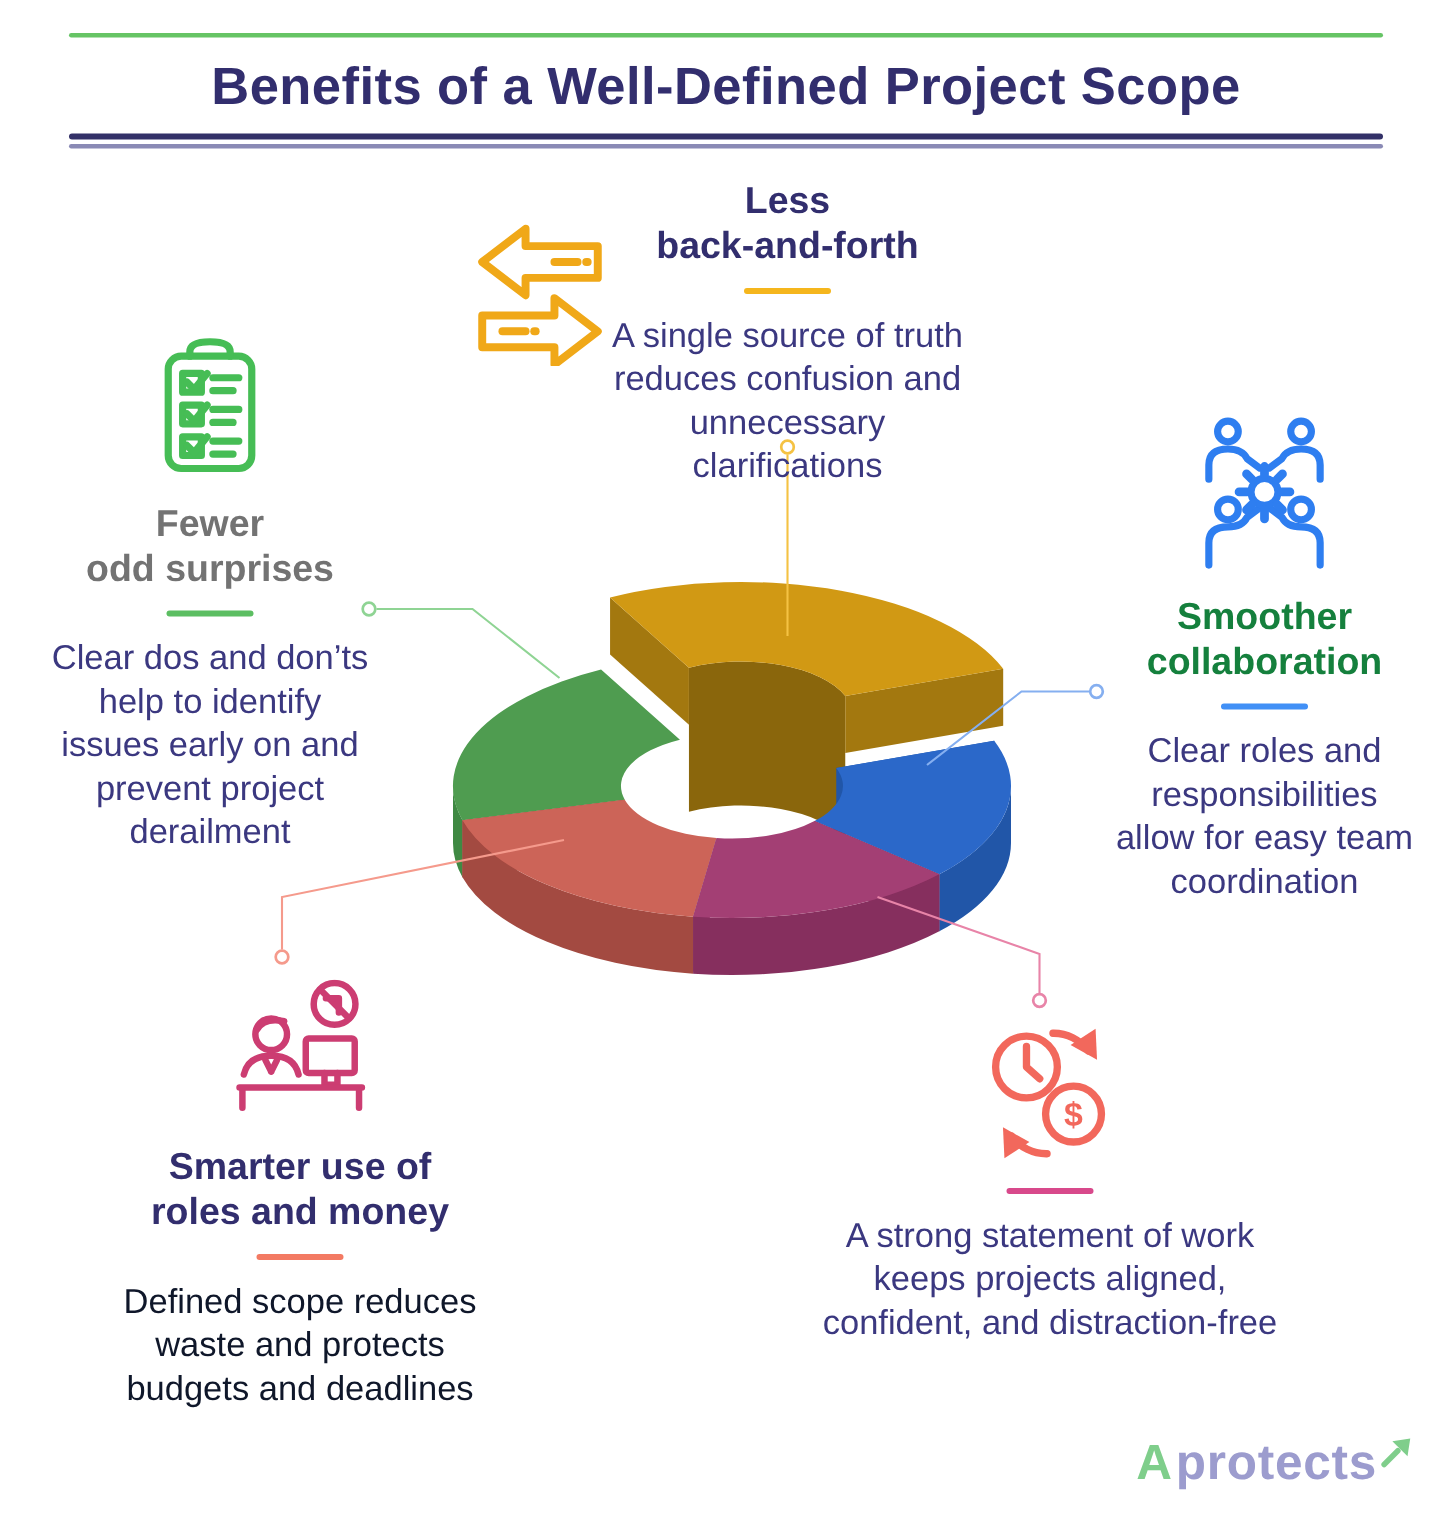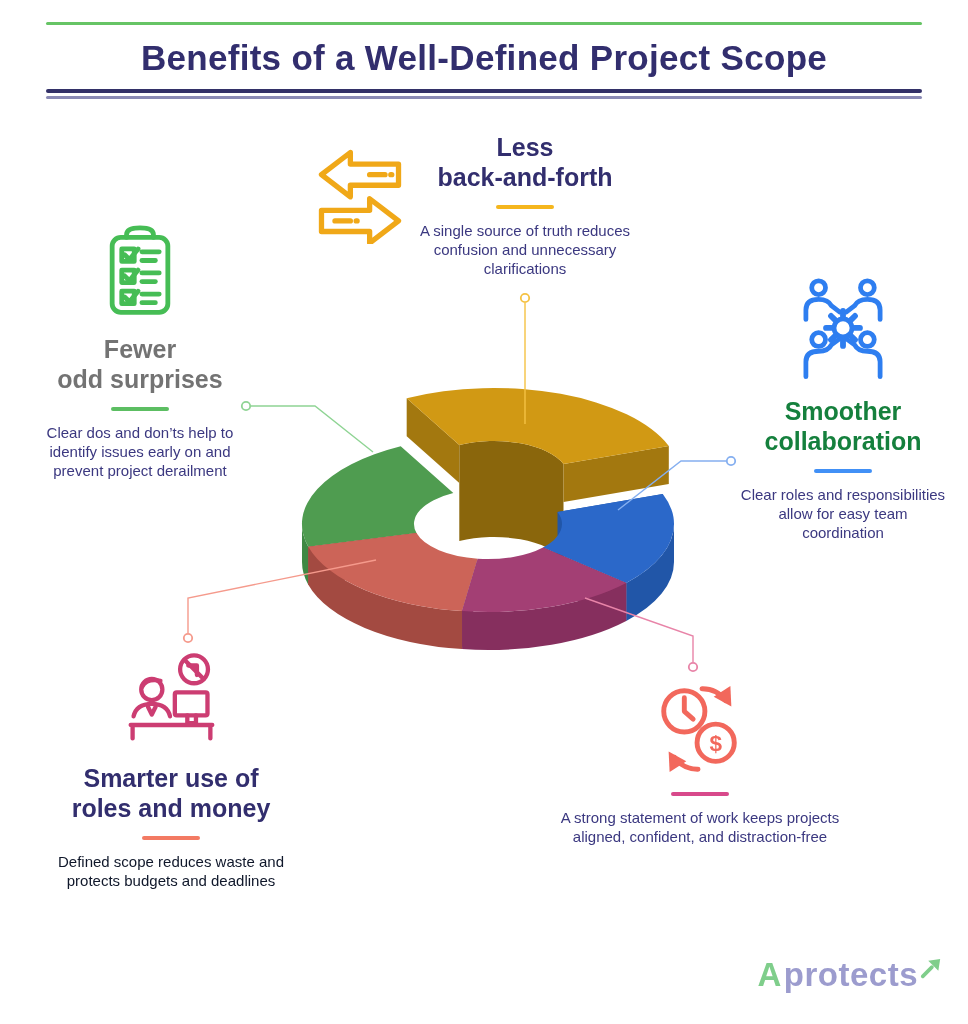--- a/index.html
+++ b/index.html
@@ -12,30 +12,30 @@
   .double-rule{position:absolute;left:46px;right:46px;top:89px;}
   .double-rule .d1{height:4px;border-radius:2px;}
   .double-rule .d2{height:2.5px;margin-top:3px;border-radius:2px;}
   
   #scene{position:absolute;left:0;top:0;z-index:1;}
   
   .callout{position:absolute;z-index:2;text-align:center;}
   .callout .icon{display:flex;justify-content:center;margin-bottom:14px;}
   .co-title{font-size:25px;font-weight:bold;line-height:1.2;}
   .underline{width:58px;height:4px;border-radius:2px;margin:13px auto 13px;background:currentColor;}
-  .co-body{font-size:15px;line-height:1.26;margin:0 auto;}
+  .co-body{font-size:23px;line-height:1.26;margin:0 auto;}
   
   .co-top{left:365px;top:119px;width:320px;}
   .co-top .co-body{width:252px;}
   .icon-top{position:absolute;left:308px;top:140px;z-index:2;}
   .co-left{left:28px;top:224px;width:224px;}
   .co-left .co-body{width:212px;}
   .co-right{left:731px;top:276px;width:224px;}
   .co-right .co-body{width:206px;}
-  .co-bl{left:29px;top:653px;width:284px;}
+  .co-bl{left:58px;top:653px;width:284px;}
   .co-bl .co-body{width:262px;}
   .co-br{left:538px;top:680px;width:324px;}
   .co-br .co-body{width:306px;}
   
   .logo{position:absolute;right:26px;top:956px;z-index:2;font-size:33px;font-weight:bold;
         letter-spacing:.5px;display:flex;align-items:center;gap:2px;}
   .logo .arrow{margin-top:-12px;}
 </style>
 </head>
 <body>
@@ -85,21 +85,21 @@
       <path d="M40 13 L10 36 L40 59 L40 47 L90 47 L90 25 L40 25 Z"></path>
       <path d="M60 36 h16"></path>
         <path d="M82 36 h1"></path>
       <path d="M60 61 L90 84 L60 107 L60 95 L10 95 L10 73 L60 73 Z"></path>
       <path d="M24 84 h16"></path>
         <path d="M46 84 h1"></path>
     </svg>
   </div>
 
   <div class="callout co-top">
-    <div class="co-title" style="color: rgb(50, 46, 110); margin-top: 13px;">
+    <div class="co-title" style="color: rgb(50, 46, 110);">
       <div>Less</div>
       <div>back-and-forth</div>
     </div>
     <div class="underline" style="color: rgb(245, 182, 29);"></div>
     <p class="co-body" style="color: rgb(59, 56, 128);">A single source of truth reduces confusion and unnecessary clarifications</p>
   </div>
 
   <div class="callout co-left">
     <div class="icon" style="color: rgb(70, 189, 85);">
       <svg width="96" height="96" viewBox="0 0 100 100" fill="none" stroke="currentColor" stroke-width="5" stroke-linejoin="round" stroke-linecap="round">

